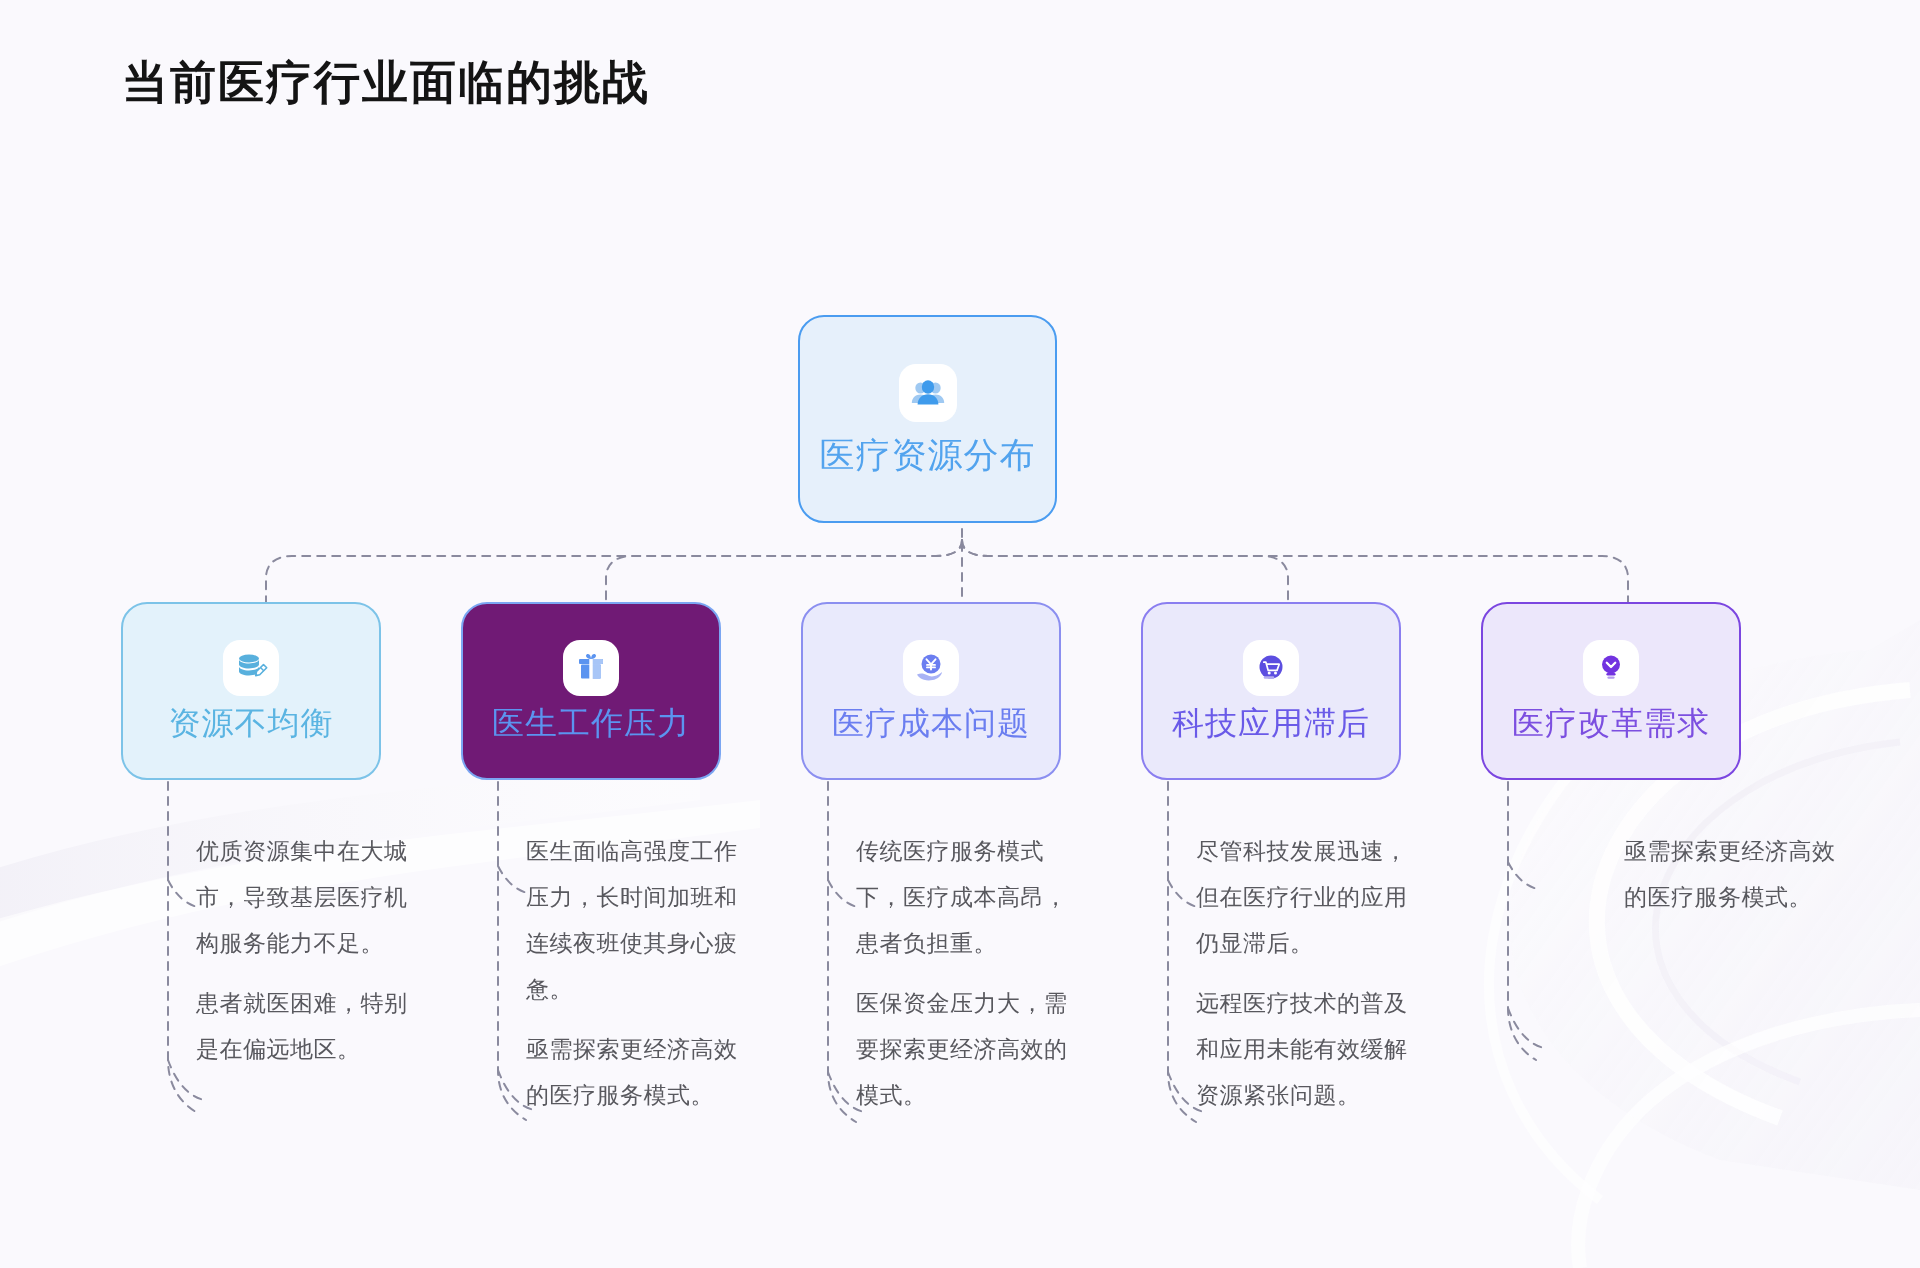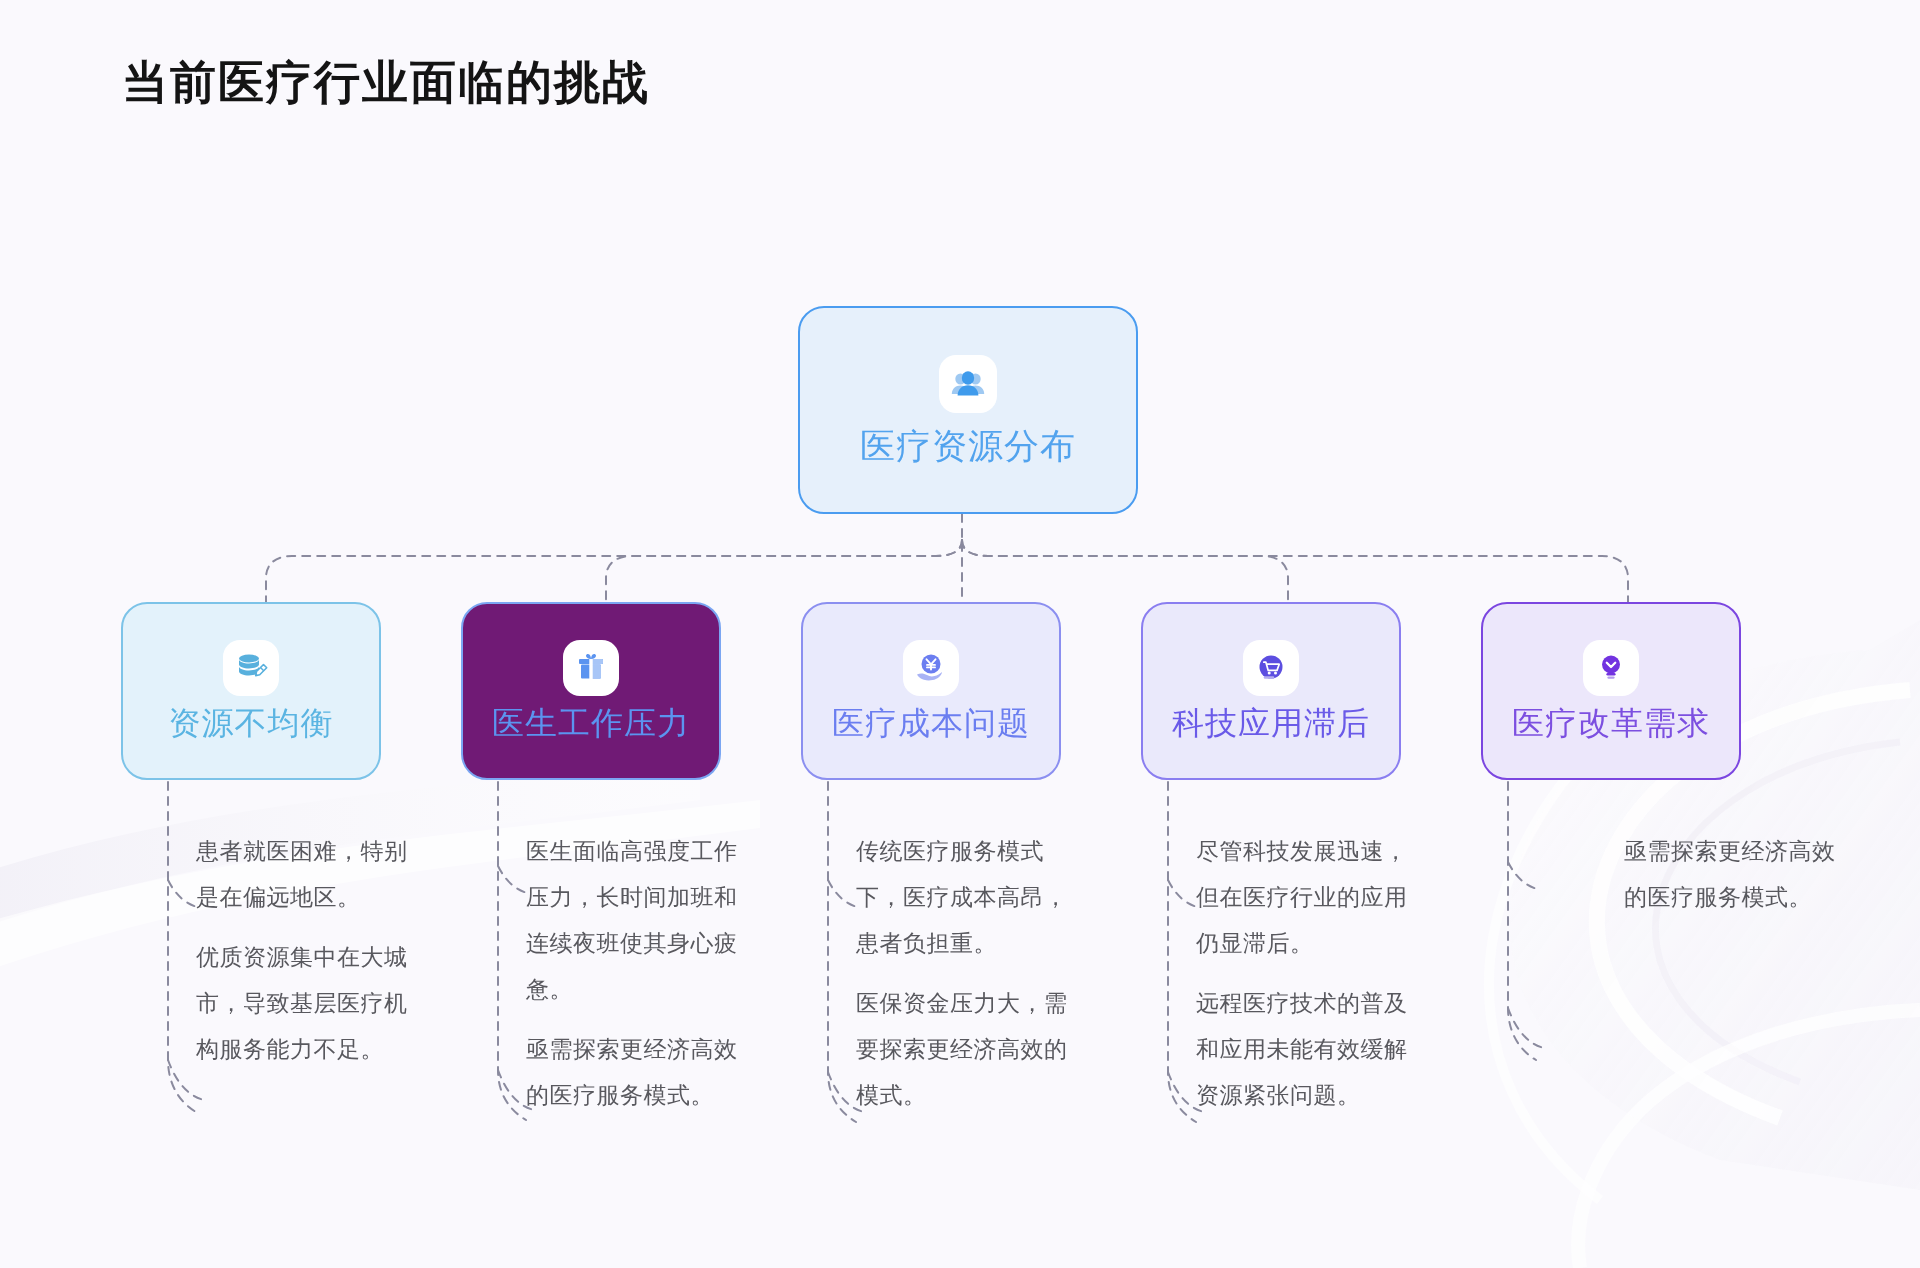--- a/index.html
+++ b/index.html
@@ -67,22 +67,22 @@
   }
   .node-icon svg { display: block; }
   .node-label {
     font-size: 33px;
     letter-spacing: 1px;
     line-height: 1.1;
     white-space: nowrap;
   }
 
   #root-node {
-    left: 798px; top: 306px;
-    width: 340px; height: 208px;
+    left: 798px; top: 315px;
+    width: 259px; height: 208px;
   }
   #root-node .node-icon { width: 58px; height: 58px; margin-bottom: 14px; }
   #root-node .node-label { color: #52a3ee; font-size: 35px; }
 
   .child-node {
     top: 602px;
     width: 260px;
     height: 178px;
   }
   .child-node .node-label { font-size: 32px; }
@@ -239,22 +239,22 @@
       <circle cx="17" cy="13.5" r="9" fill="#7233e0"></circle>
       <path d="M12.8 11.8l4.2 4.2 4.2-4.2" stroke="#ffffff" stroke-width="2.3" fill="none" stroke-linecap="round" stroke-linejoin="round"></path>
       <rect x="12.4" y="22" width="9.2" height="2.6" rx="1.3" fill="#7233e0"></rect>
       <rect x="13.4" y="25.4" width="7.2" height="2.4" rx="1.2" fill="#b49bee"></rect>
     </svg>
   </div>
   <div class="node-label" style="color:#7c4fe0;">医疗改革需求</div>
 </div>
 
 <div class="desc-col" style="left:196px;">
+  <p class="desc-para">优质资源集中在大城市，导致基层医疗机构服务能力不足。</p>
   <p class="desc-para">患者就医困难，特别是在偏远地区。</p>
-  <p class="desc-para">优质资源集中在大城市，导致基层医疗机构服务能力不足。</p>
 </div>
 
 <div class="desc-col" style="left:526px;">
   <p class="desc-para">医生面临高强度工作压力，长时间加班和连续夜班使其身心疲惫。</p>
   <p class="desc-para">亟需探索更经济高效的医疗服务模式。</p>
 </div>
 
 <div class="desc-col" style="left:856px;">
   <p class="desc-para">传统医疗服务模式下，医疗成本高昂，患者负担重。</p>
   <p class="desc-para">医保资金压力大，需要探索更经济高效的模式。</p>

